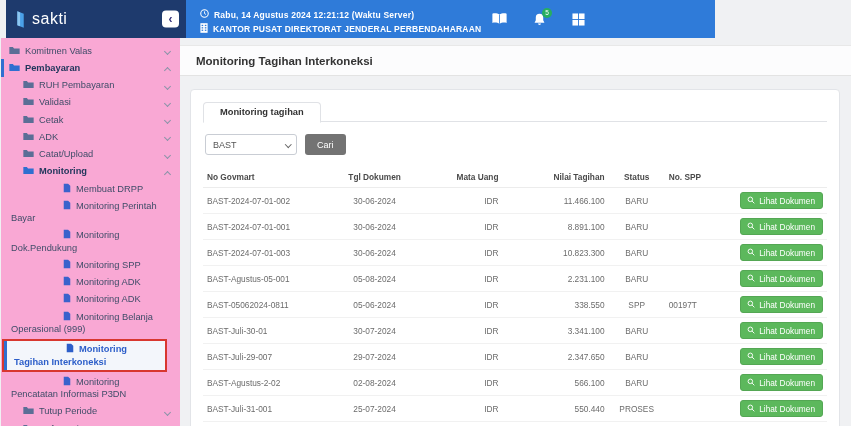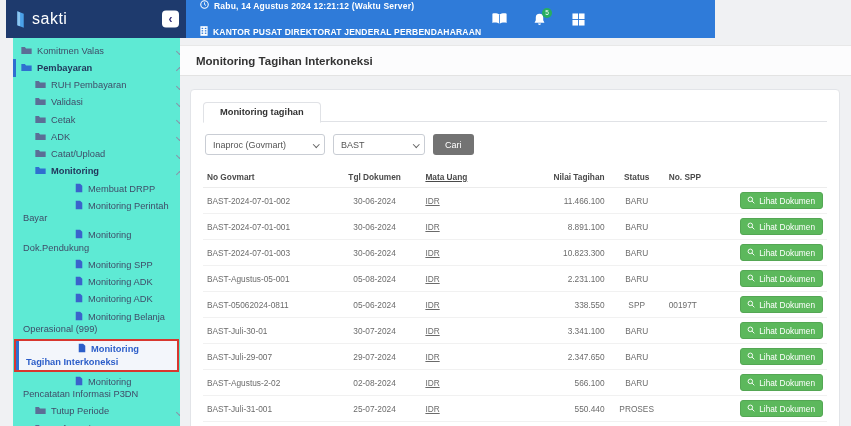--- a/index.html
+++ b/index.html
@@ -10,34 +10,34 @@
   .topbar { position:fixed; top:0; left:6px; width:709px; height:38px;
     background:#2f7bd9; display:flex; z-index:5; }
   .logo-area { flex:0 0 180px; height:38px; background:#1e3a6d; display:flex;
     align-items:center; gap:6px; padding-left:10px; position:relative; }
   .logo-mark { flex:0 0 auto; }
   .logo-text { color:#fff; font-size:16px; letter-spacing:.5px; }
   .collapse-btn { position:absolute; right:7px; top:50%; transform:translateY(-50%);
     width:17px; height:17px; background:#fff; border:none; border-radius:4px;
     color:#33307a; font-weight:bold; font-size:12px; line-height:15px; padding:0;
     cursor:pointer; font-family:inherit; }
-  .topbar-info { display:flex; flex-direction:column; justify-content:space-between;
-    gap:3px; padding-left:14px; color:#fff; }
+  .topbar-info { display:flex; flex-direction:column; justify-content:flex-start;
+    gap:3px; padding-left:14px; color:#fff;margin-top:9px; }
   .info-line { display:flex; align-items:center; gap:5px; font-size:8.5px;
     font-weight:bold; letter-spacing:.2px; }
   .topbar-icons { margin-left:auto; margin-right:130px; display:flex;
     align-items:center; gap:26px; }
   .tb-icon { position:relative; display:flex; align-items:center; cursor:pointer; }
   .badge { position:absolute; top:-5px; right:-6px; background:#27ae60; color:#fff;
     font-size:6.5px; min-width:10px; height:10px; border-radius:50%;
     display:flex; align-items:center; justify-content:center; font-style:normal; }
 
   
-  .sidebar { position:fixed; top:38px; left:13px; width:180px; height:388px;
-    background:#5eead4; overflow:hidden; font-size:9.3px; color:#3f4c68;
+  .sidebar { position:fixed; top:38px; left:1px; width:180px; height:388px;
+    background:#f9a8d4; overflow:hidden; font-size:9.3px; color:#3f4c68;
     padding-top:4px; }
   .side-item { position:relative; padding:2.5px 18px 2.5px 8px; line-height:1.32;
     cursor:pointer; }
   .side-item .icon { display:inline-block; margin-right:5px; color:#5b6e96; }
   .side-item .icon svg { vertical-align:-1px; }
   .side-item.doc .icon { color:#3a62cc; }
   .lvl0 { padding-left:8px; }
   .lvl1 { padding-left:22px; }
   .lvl2 { padding-left:10px; text-indent:26px; }
   .side-item.active { color:#22375c; font-weight:bold; }
@@ -79,21 +79,21 @@
   .select.w-doctype { width:92px; }
   .btn-cari { background:#737373; color:#fff; border:none; border-radius:3px;
     font-size:9px; padding:0 12px; height:21px; cursor:pointer; font-family:inherit; }
 
   table { width:100%; border-collapse:collapse; font-size:8.3px; }
   thead th { color:#4a4a4a; font-weight:bold; text-align:center; padding:5px 4px;
     border-bottom:1px solid #ececec; }
   tbody td { padding:4px; border-bottom:1px solid #f1f1f1; color:#6b6b6b; }
   .c0 { width:20%; text-align:left; }
   .c1 { width:15%; text-align:center; }
-  .c2 { width:13%; text-align:left;text-decoration:underline; }
+  .c2 { width:13%; text-align:right; }
   .c3 { width:17%; text-align:right; }
   .c4 { width:9%;  text-align:center; }
   .c5 { width:11%; text-align:left; }
   .c6 { width:15%; text-align:right; }
   .btn-lihat { background:#5cb85c; border:1px solid #54a754; color:#fff;
     border-radius:3px; font-size:8.3px; padding:2.5px 7px 2.5px 6px;
     display:inline-flex; align-items:center; gap:4px; cursor:pointer;
     font-family:inherit; white-space:nowrap; }
 </style>
 </head>
@@ -234,24 +234,20 @@
     <div class="page-title-bar">
       <h1>Monitoring Tagihan Interkoneksi</h1>
     </div>
 
     <section class="content-card">
       <div class="tabs-row">
         <span class="tab">Monitoring tagihan</span>
       </div>
 
       <div class="filter-row">
-        <div class="select w-source">
-          <span>Inaproc (Govmart)</span>
-          <span class="sel-chev"></span>
-        </div>
         <div class="select w-doctype">
           <span>BAST</span>
           <span class="sel-chev"></span>
         </div>
         <button class="btn-cari">Cari</button>
       </div>
 
       <table>
         <thead>
           <tr>

